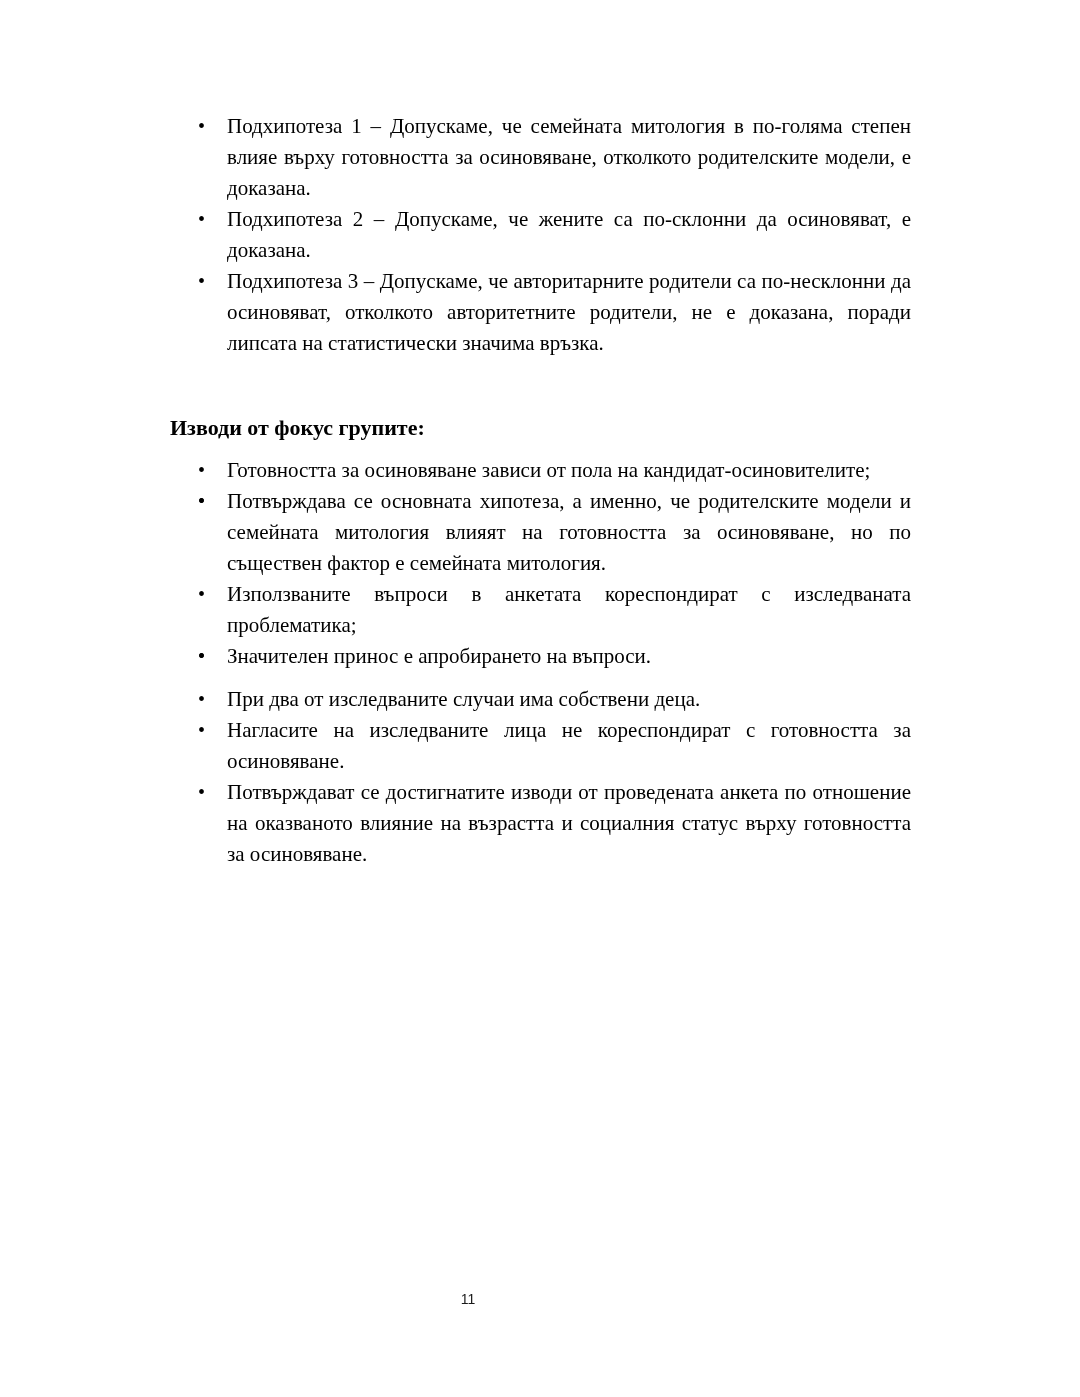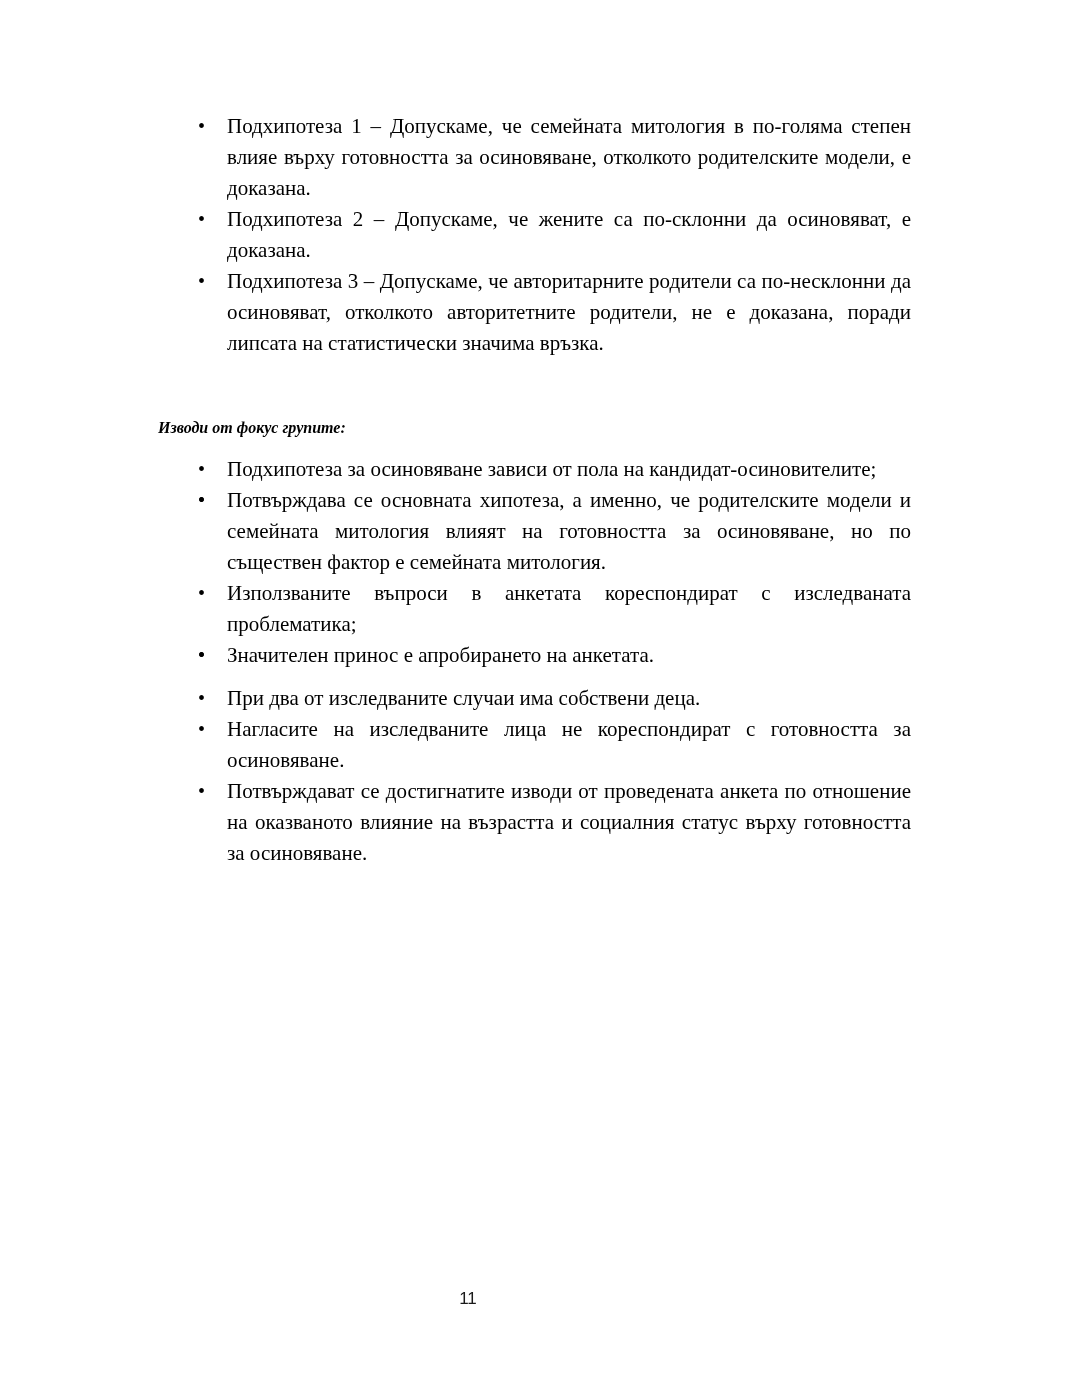--- a/index.html
+++ b/index.html
@@ -36,42 +36,41 @@
     text-align-last: left;
   }
   .bullet-list li .marker {
     position: absolute;
     left: -29px;
     top: 0;
     font-size: 20px;
     line-height: 31px;
   }
   .section-heading {
-    font-size: 16px;
+    font-size: 22px;
     line-height: 31px;
     font-weight: bold;
-    margin: 0;
-    font-style: italic;
+    margin: 12px;
   }
   
   .list-1 { margin-top: 111px; }
   .heading-1 { margin-top: 53px; }
   .list-2 { margin-top: 11px; }
   .heading-2 { margin-top: 43px; }
   .list-3 { margin-top: 0; }
   .heading-3 { margin-top: 64px; }
   .list-4 { margin-top: 12px; }
   .page-footer {
     position: absolute;
     top: 1288px;
     left: 0;
     width: 936px;
     text-align: center;
     font-family: "Liberation Sans", "DejaVu Sans", sans-serif;
-    font-size: 17px;
+    font-size: 14px;
     line-height: 22px;
     color: #1a1a1a;
   }
 </style>
 </head>
 <body>
 
 <div class="page">
   <div class="content">
 
@@ -90,21 +89,21 @@
           <span>Подхипотеза 3 – Допускаме, че авторитарните родители са по-несклонни да осиновяват, отколкото авторитетните родители, не е доказана, поради липсата на статистически значима връзка.</span>
         </li>
       </ul>
     </section>
 
     <section>
       <h2 class="section-heading heading-1">Изводи от фокус групите:</h2>
       <ul class="bullet-list list-2">
         <li>
           <span class="marker">•</span>
-          <span>Подхипотеза за осиновяване зависи от пола на кандидат-осиновителите;</span>
+          <span>Готовността за осиновяване зависи от пола на кандидат-осиновителите;</span>
         </li>
         <li>
           <span class="marker">•</span>
         </li>
         <li>
           <span class="marker">•</span>
           <span>Потвърждава се основната хипотеза, а именно, че родителските модели и семейната митология влияят на готовността за осиновяване, но по съществен  фактор е семейната митология.</span>
         </li>
       </ul>
     </section>
@@ -113,21 +112,21 @@
       <ul class="bullet-list list-3">
         <li>
           <span class="marker">•</span>
           <span>Използваните въпроси в анкетата кореспондират с изследваната проблематика;</span>
         </li>
         <li>
           <span class="marker">•</span>
         </li>
         <li>
           <span class="marker">•</span>
-          <span>Значителен принос е апробирането на анкетата.</span>
+          <span>Значителен принос е апробирането на въпроси.</span>
         </li>
       </ul>
     </section>
 
     <section>
       <ul class="bullet-list list-4">
         <li>
           <span class="marker">•</span>
           <span>При два от изследваните случаи има собствени деца.</span>
         </li>

